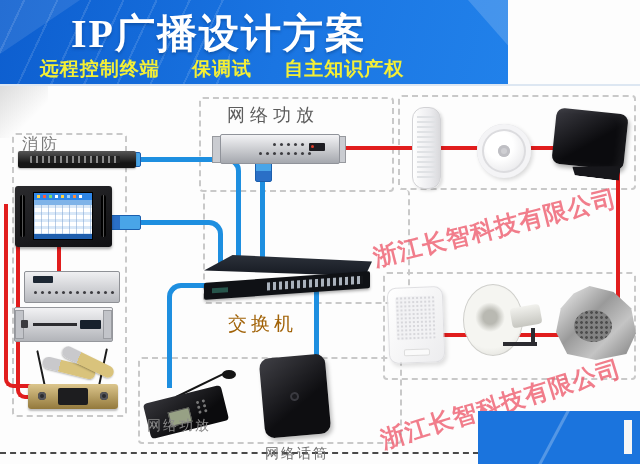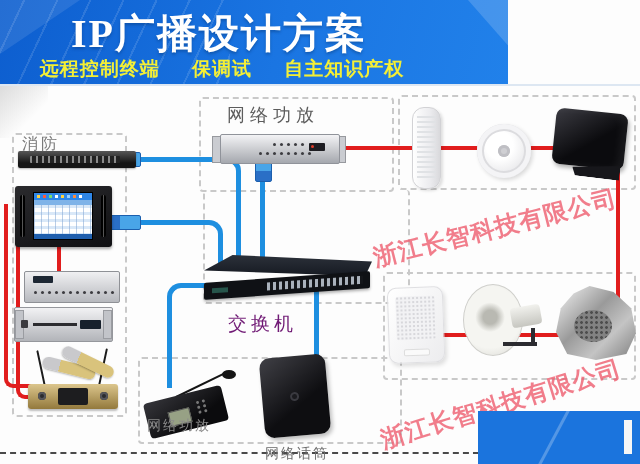--- a/index.html
+++ b/index.html
@@ -35,21 +35,21 @@
   #zone-switch{left:203px;top:190px;width:203px;height:112px;border-top:none;}
   #zone-mic{left:138px;top:357px;width:260px;height:83px;}
   #zone-topright{left:398px;top:95px;width:234px;height:91px;}
   #zone-bottomright{left:383px;top:272px;width:249px;height:104px;}
   #bottom-dashline{left:0;top:452px;width:640px;height:0;border-top:2px dashed #4a4a4a;}
 
   
   .lbl{color:#6e6e6e;white-space:nowrap;}
   #lbl-fire{left:22px;top:134px;font-size:16px;letter-spacing:3px;color:#7a7a7a;}
   #lbl-netamp{left:227px;top:103px;font-size:18px;letter-spacing:5px;color:#5d5d5d;}
-  #lbl-switch{left:228px;top:311px;font-size:19px;letter-spacing:4px;color:#701a75;}
+  #lbl-switch{left:228px;top:311px;font-size:19px;letter-spacing:4px;color:#a16207;}
   #lbl-netmic{left:147px;top:417px;font-size:14px;letter-spacing:2px;color:#8a8a8a;}
   #lbl-monspk{left:265px;top:445px;font-size:14px;letter-spacing:2px;color:#6a6a6a;}
   .blue-rect{background:#1e8fe0;}
   .corner-tr{border-top:5px solid #1e8fe0;border-right:5px solid #1e8fe0;border-top-right-radius:14px;}
   .corner-tl{border-top:5px solid #1e8fe0;border-left:5px solid #1e8fe0;border-top-left-radius:14px;}
   .red-rect{background:#e11d1d;}
   .corner-bl-red{border-left:4px solid #e11d1d;border-bottom:4px solid #e11d1d;border-bottom-left-radius:9px;}
   .rj45{background:linear-gradient(90deg,#2a6fc6 0 30%,#49a5e8 30%);border:1px solid #1b5fae;border-radius:2px;}
   .rj45v{background:linear-gradient(180deg,#49a5e8 0 55%,#2a6fc6 55%);border:1px solid #1b5fae;border-radius:2px;}
 

